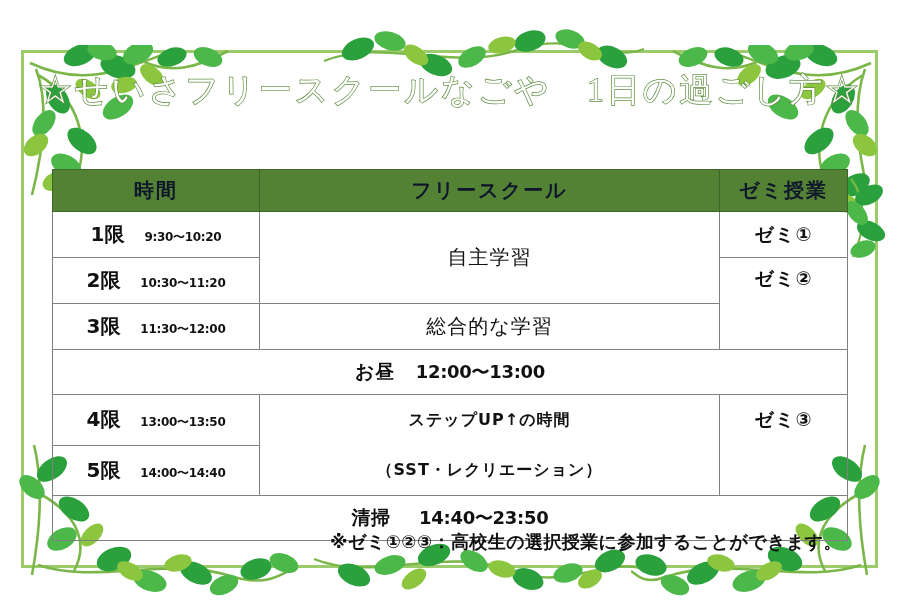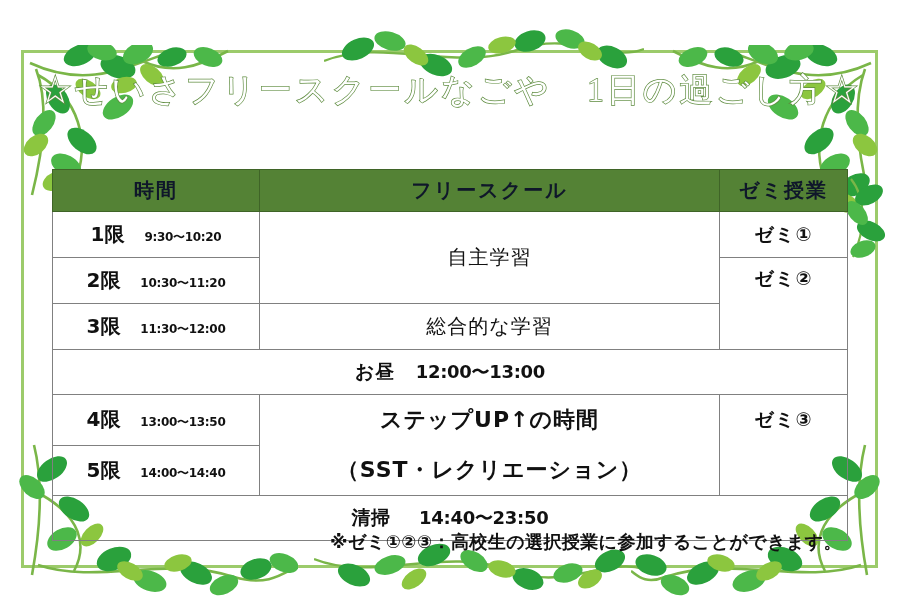--- a/index.html
+++ b/index.html
@@ -58,21 +58,21 @@
 
   td.period{
     height:45px;font-size:19px;font-weight:700;letter-spacing:0px;
   }
   td.period .num{font-size:20px;}
   td.period .tm{font-size:12px;font-weight:700;letter-spacing:-.3px;}
   td.activity{font-size:20px;font-weight:400;letter-spacing:1px;}
   td.semi{font-size:19px;font-weight:700;letter-spacing:1px;}
   td.fullspan{font-size:19px;font-weight:700;letter-spacing:.5px;height:44px;}
   td.fullspan .tm{font-size:18px;letter-spacing:-.3px;}
-  td.two-line{font-size:22px;font-weight:700;line-height:50px;letter-spacing:1px;}
+  td.two-line{font-size:16px;font-weight:700;line-height:50px;letter-spacing:1px;}
   td.two-line div{white-space:nowrap;}
 
   
   .footnote{
     position:absolute;right:58px;top:530px;
     font-size:18px;font-weight:700;letter-spacing:.4px;
     font-family:"DejaVu Sans","Liberation Sans",sans-serif;
     color:#111111;white-space:nowrap;
   }
 </style>

